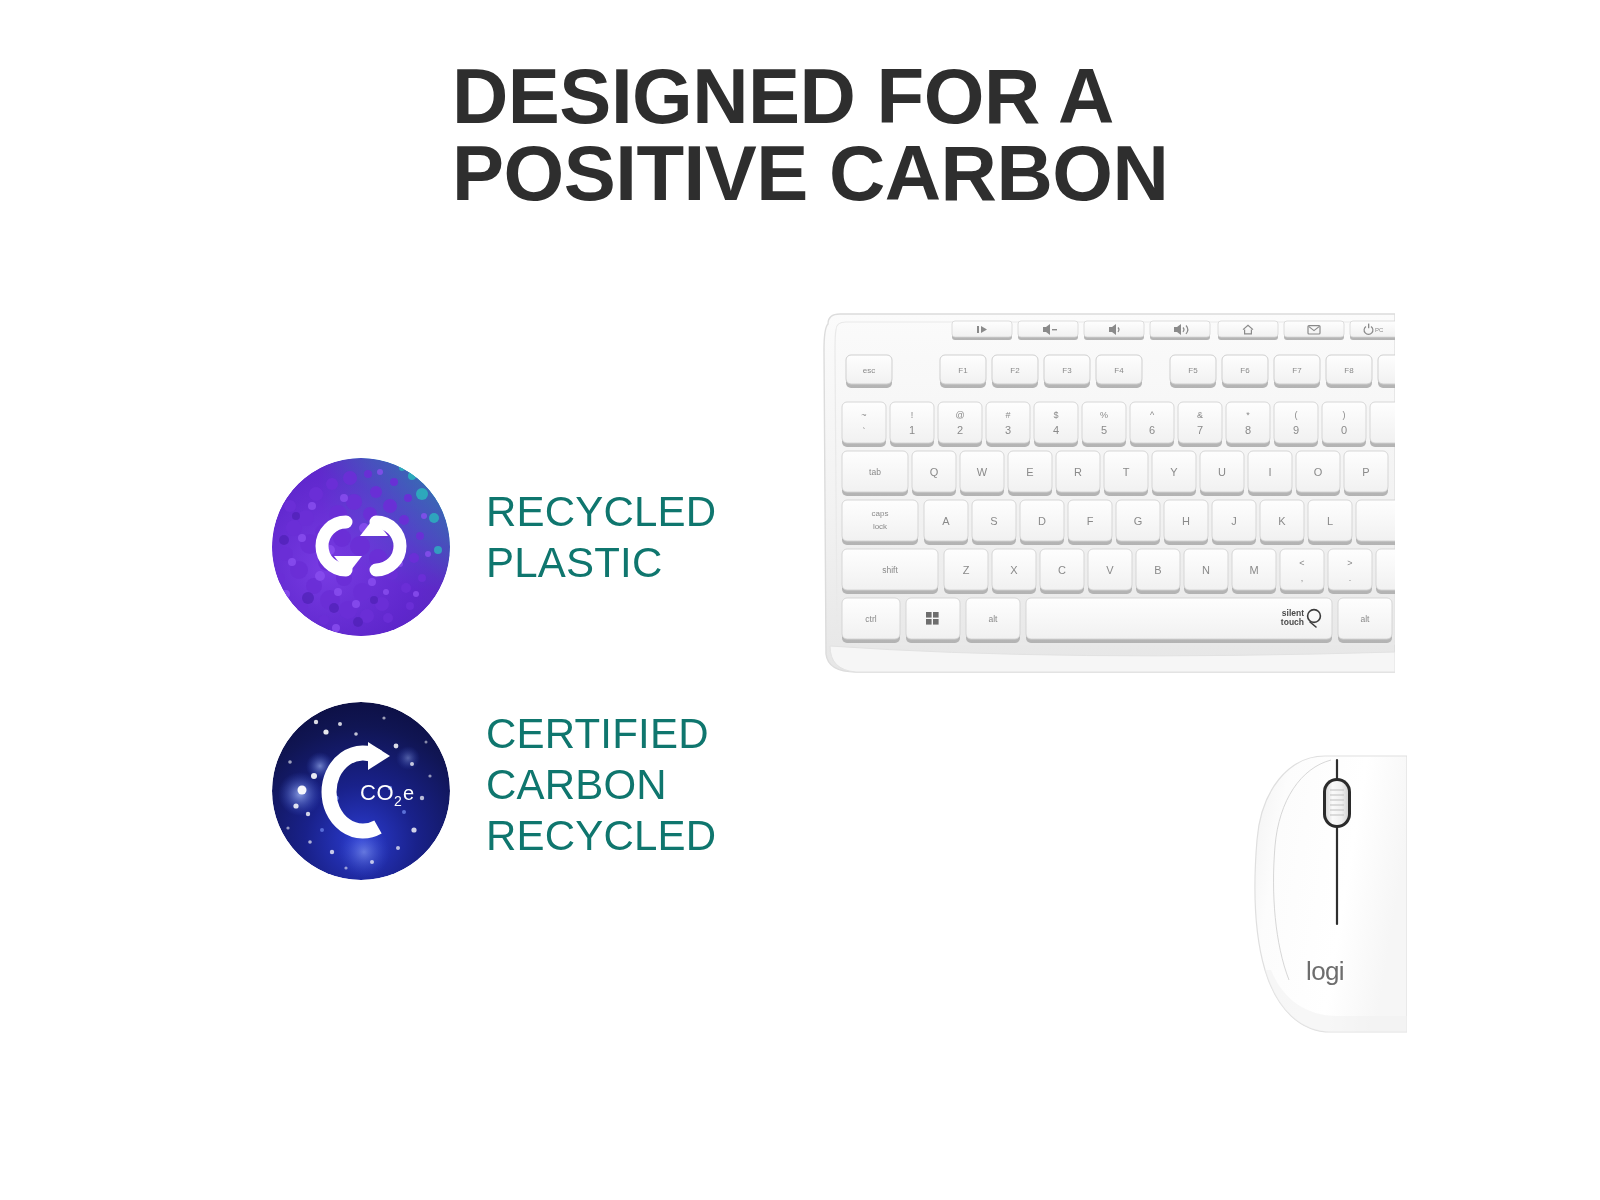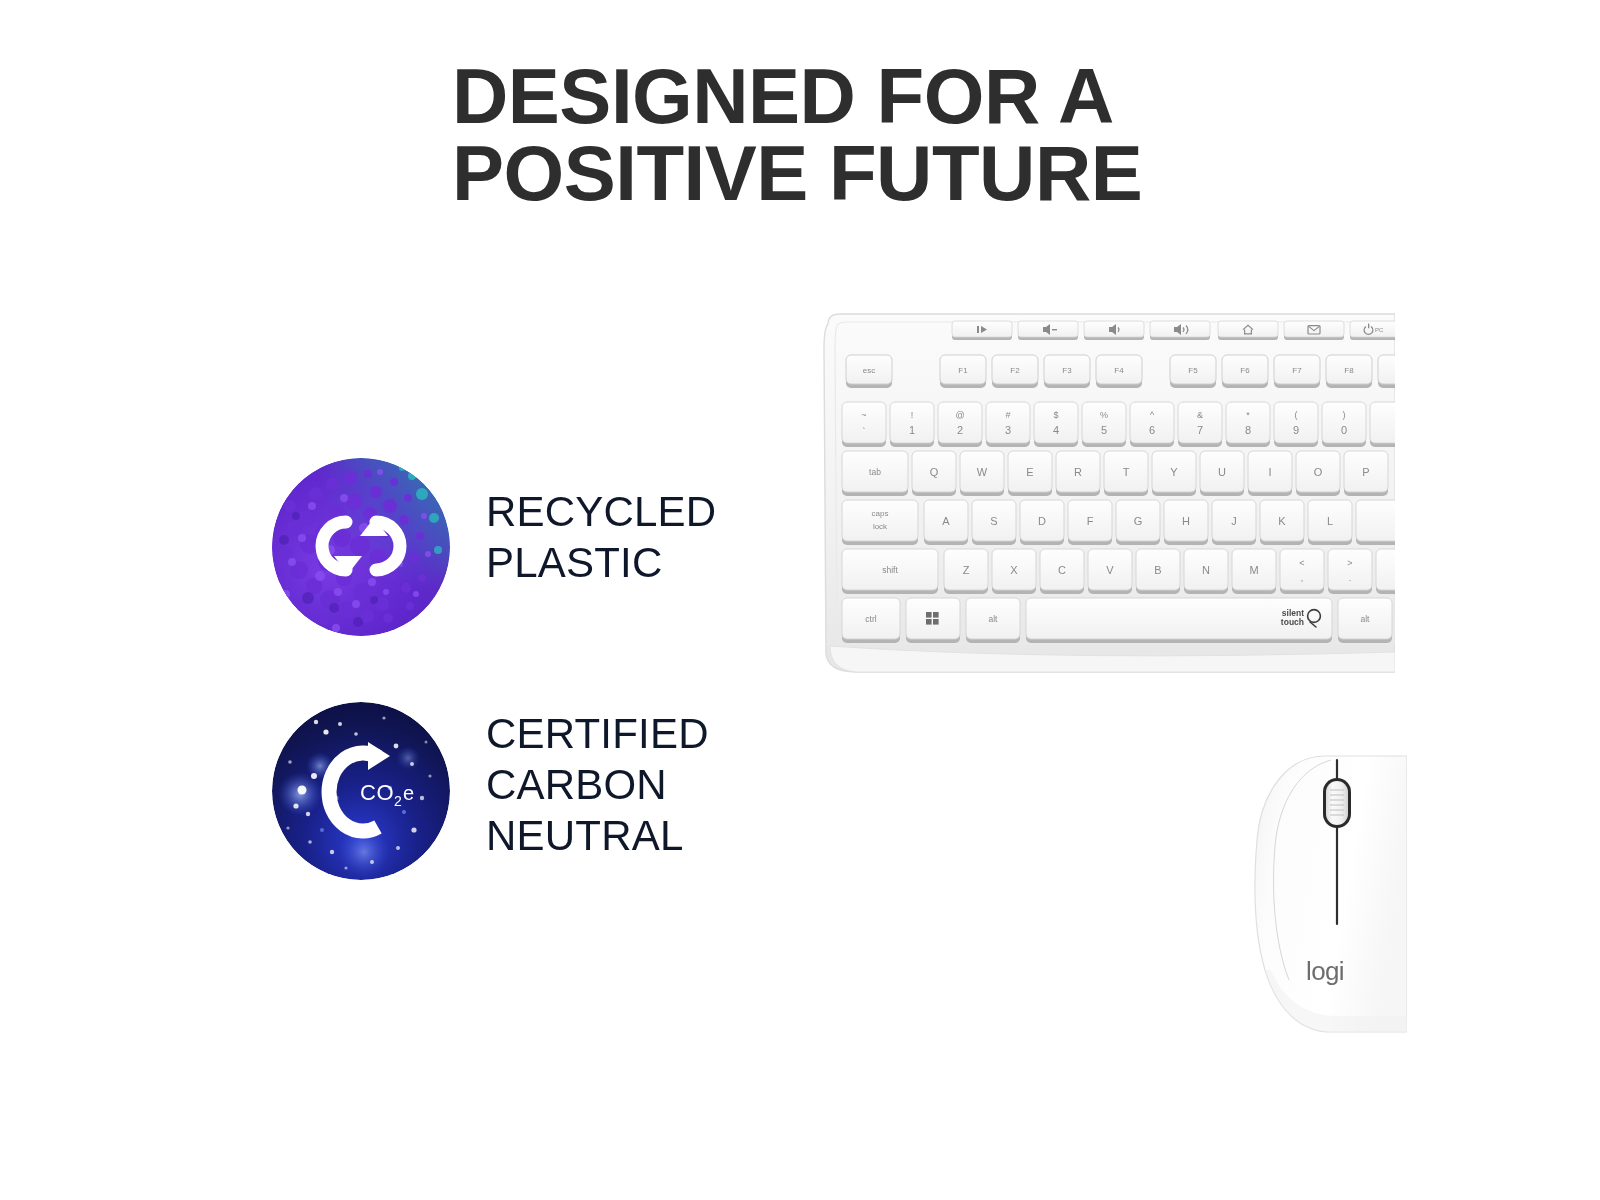--- a/index.html
+++ b/index.html
@@ -52,21 +52,21 @@
     flex: 0 0 auto;
   }
   .badge-svg { display: block; width: 100%; height: 100%; }
 
   .feature-label {
     margin-left: 36px;
     font-size: 42px;
     line-height: 1.22;
     font-weight: 400;
     letter-spacing: 0.2px;
-    color: #0f172a;
+    color: #0f766e;
     white-space: pre-line;
     padding-top: 28px;
   }
   #feature-carbon .feature-label { padding-top: 6px; }
 
   
   #keyboard {
     position: absolute;
     left: 820px;
     top: 310px;
@@ -84,21 +84,21 @@
     height: 292px;
   }
   #mouse svg { display: block; }
 </style>
 </head>
 <body>
 
 <div id="stage">
 
   <div class="headline">DESIGNED FOR A
-POSITIVE FUTURE</div>
+POSITIVE CARBON</div>
 
   <div class="feature" id="feature-recycled">
     <div class="badge-circle">
       <svg class="badge-svg" viewBox="0 0 178 178" xmlns="http://www.w3.org/2000/svg">
         <defs>
           <clipPath id="clipR">
               <circle cx="89" cy="89" r="89"></circle>
             </clipPath>
           <linearGradient id="gradR" x1="0" y1="1" x2="1" y2="0">
             <stop offset="0%" stop-color="#5a23c8"></stop>
@@ -282,21 +282,21 @@
         </g>
         <path d="M 96 40 L 118 54 L 96 68 Z" fill="#ffffff"></path>
 
         <text x="88" y="98" font-family="'Liberation Sans',sans-serif" font-size="22" fill="#ffffff" letter-spacing="0.5">CO</text>
         <text x="122" y="104" font-family="'Liberation Sans',sans-serif" font-size="14" fill="#ffffff">2</text>
         <text x="131" y="98" font-family="'Liberation Sans',sans-serif" font-size="20" fill="#ffffff">e</text>
       </svg>
     </div>
     <div class="feature-label">CERTIFIED
 CARBON
-NEUTRAL</div>
+RECYCLED</div>
   </div>
 
   <div id="keyboard">
     <svg width="575" height="370" viewBox="0 0 575 370" xmlns="http://www.w3.org/2000/svg">
       <defs>
         <linearGradient id="kbBody" x1="0" y1="0" x2="0" y2="1">
           <stop offset="0%" stop-color="#fbfbfb"></stop>
           <stop offset="55%" stop-color="#f2f2f2"></stop>
           <stop offset="100%" stop-color="#e6e6e6"></stop>
         </linearGradient>

